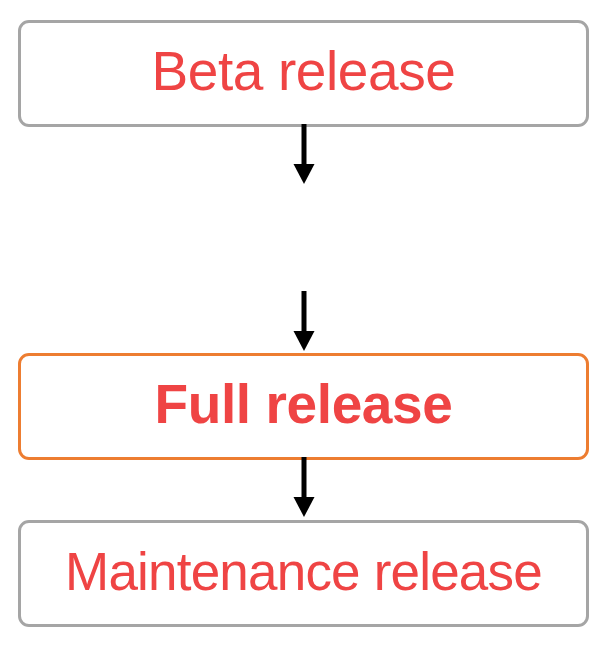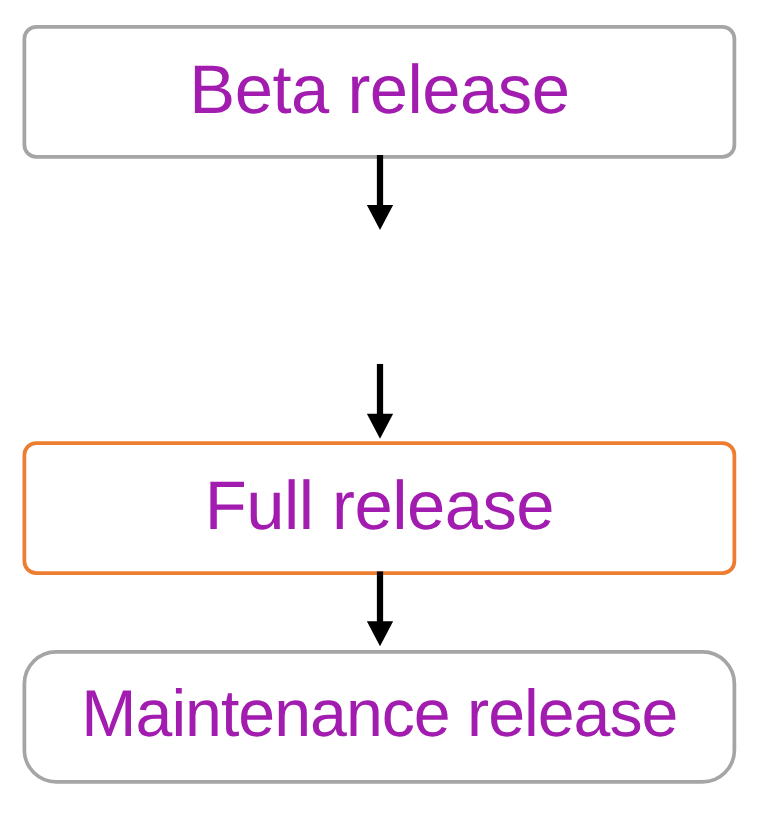--- a/index.html
+++ b/index.html
@@ -34,36 +34,36 @@
     justify-content: center;
   }
   .node.accent {
     border-color: #ED7D31;
   }
 
   .node-label {
     font-family: "Liberation Sans", sans-serif;
     font-size: 55px;
     line-height: 1;
-    color: #a21caf;
+    color: #ef4444;
     white-space: nowrap;
     letter-spacing: -0.4px;
     text-align: center;
     position: relative;
     top: -2px;
   }
   .node-label.wide {
     font-size: 53px;
     letter-spacing: -0.8px;
   }
 
   
   #node-0 { top: 20px; }
   #node-1 { top: 187px; }
-  #node-2 { top: 353px; }
+  #node-2 { top: 353px; font-weight: bold; }
   #node-3 { top: 520px; }
 
   .connector {
     position: absolute;
     left: 0;
     width: 607px;
     height: 62px;
     pointer-events: none;
   }
   #conn-0 { top: 124px; }
@@ -104,17 +104,17 @@
     <span class="node-label">Full release</span>
   </div>
 
   <div class="connector" id="conn-2">
     <svg viewBox="0 0 607 62" xmlns="http://www.w3.org/2000/svg" aria-hidden="true">
       <line x1="304" y1="0" x2="304" y2="44" stroke="#000000" stroke-width="5"></line>
       <polygon points="304,60 293.5,40 314.5,40" fill="#000000"></polygon>
     </svg>
   </div>
 
-  <div class="node" id="node-3" style="border-color: rgb(165, 165, 165); border-radius: 27px;">
+  <div class="node" id="node-3" style="border-color: rgb(165, 165, 165);">
     <span class="node-label wide">Maintenance release</span>
   </div>
 
 </div>
 
 </body></html>

